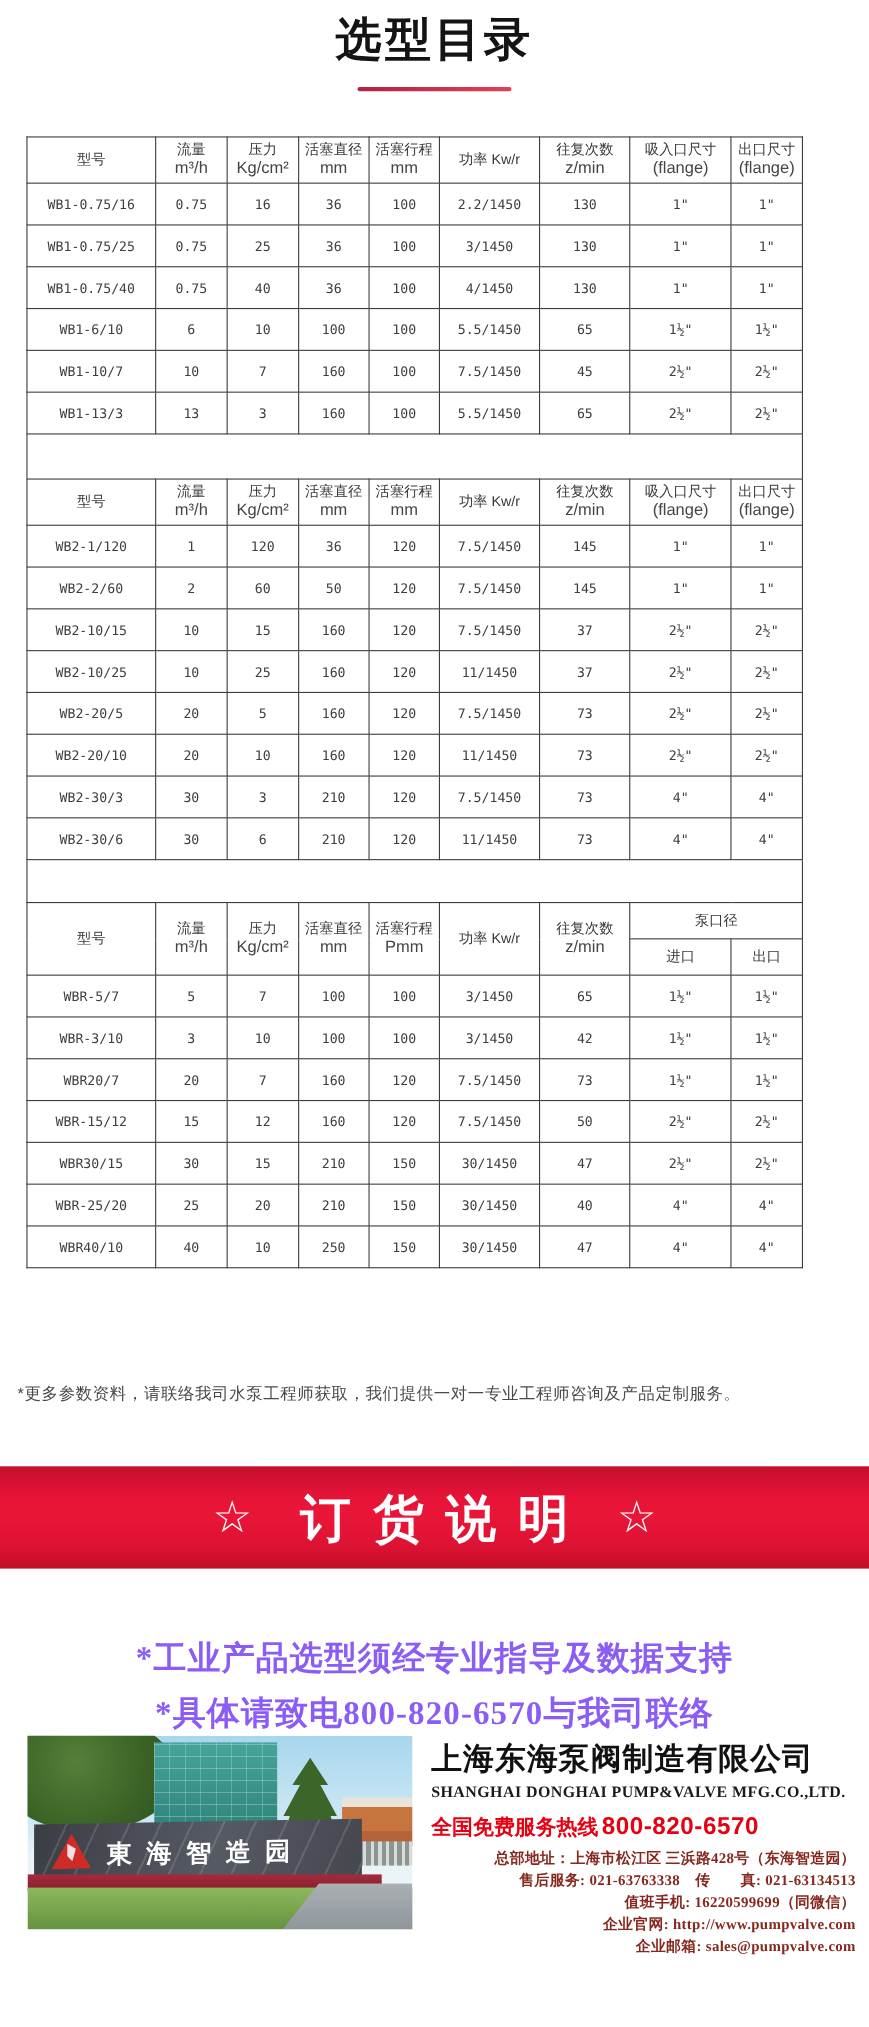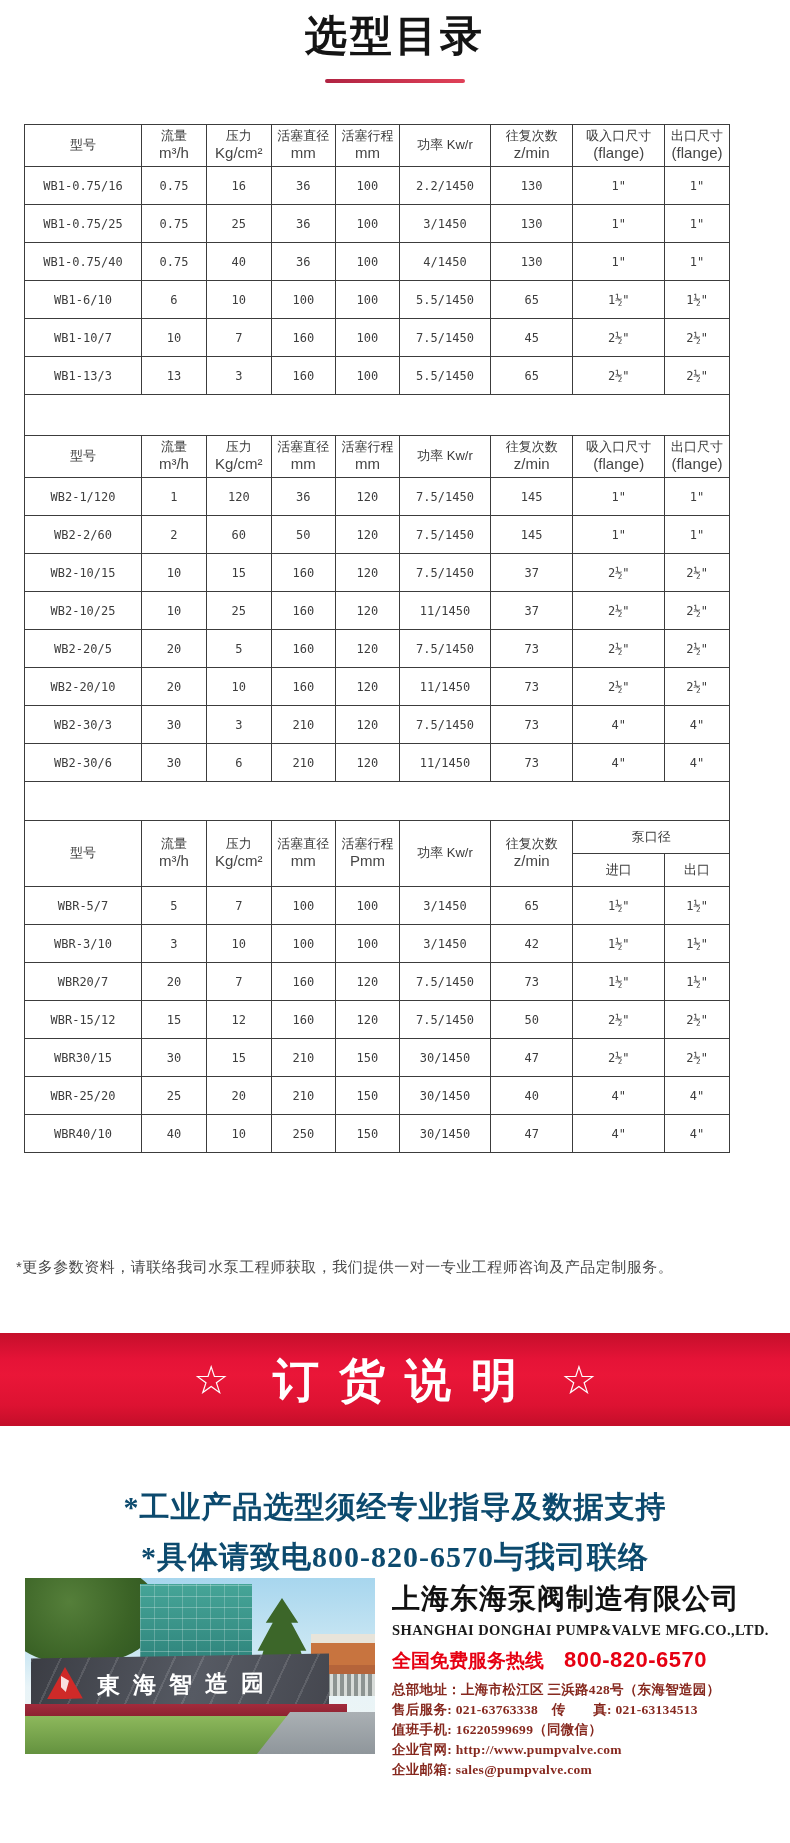--- a/index.html
+++ b/index.html
@@ -48,21 +48,21 @@
   }
   .order-banner .star{color:#fff;font-size:40px;margin:0 24px;line-height:1;}
   .order-banner .banner-title{
     color:#fff;font-size:46px;font-weight:bold;letter-spacing:20px;text-indent:20px;
     line-height:1;
   }
   
   .notice{
     position:absolute;left:0;width:100%;text-align:center;
     font-family:"Liberation Serif","DejaVu Serif",serif;
-    font-size:30px;font-weight:bold;color:#0c4a6e;letter-spacing:1px;
+    font-size:30px;font-weight:bold;color:#8b5cf6;letter-spacing:1px;
   }
   .notice.n1{top:1487px;}
   .notice.n2{top:1537px;}
   
   .factory-photo{
     position:absolute;top:1578px;left:25px;width:350px;height:176px;overflow:hidden;
   }
   .factory-photo *{position:absolute;}
   .ph-sky{left:0;top:0;width:100%;height:100%;
     background:linear-gradient(180deg,#a7d6ee 0%,#cfe9f4 45%,#e9f4f8 62%,#eef5f2 100%);}
@@ -98,22 +98,22 @@
     background:linear-gradient(180deg,#8db85c,#64923f);}
   .ph-drive{right:0;top:134px;width:118px;height:42px;
     background:linear-gradient(180deg,#aab0b4,#8f969b);
     clip-path:polygon(28% 0,100% 0,100% 100%,0 100%);}
   .company-block{position:absolute;top:1580px;left:392px;width:386px;}
   .company-name{font-size:28px;font-weight:bold;color:#111;letter-spacing:1px;white-space:nowrap;}
   .company-name-en{
     margin-top:4px;font-family:"Liberation Serif","DejaVu Serif",serif;
     font-size:14.5px;font-weight:bold;color:#1a1a1a;letter-spacing:0.4px;white-space:nowrap;}
   .hotline{margin-top:8px;font-size:19px;font-weight:bold;color:#e60012;white-space:nowrap;}
-  .hotline .num{font-size:22px;margin-left:20px;letter-spacing:0.5px;}
-  .contact-lines{margin-top:6px;}
+  .hotline .num{font-size:22px;margin-left:3px;letter-spacing:0.5px;}
+  .contact-lines{margin-top:6px;text-align:right;}
   .contact-line{
     font-family:"Liberation Serif","DejaVu Serif",serif;
     font-size:13.5px;font-weight:bold;color:#86281e;line-height:20px;white-space:nowrap;letter-spacing:0.3px;}
 </style>
 </head>
 <body>
 
 <div class="page-title">选型目录</div>
 <div class="title-underline"></div>
 

